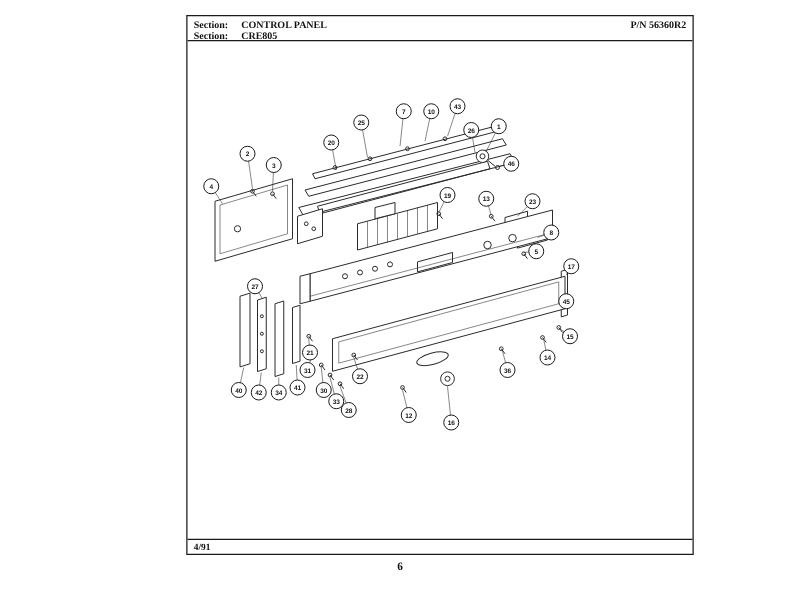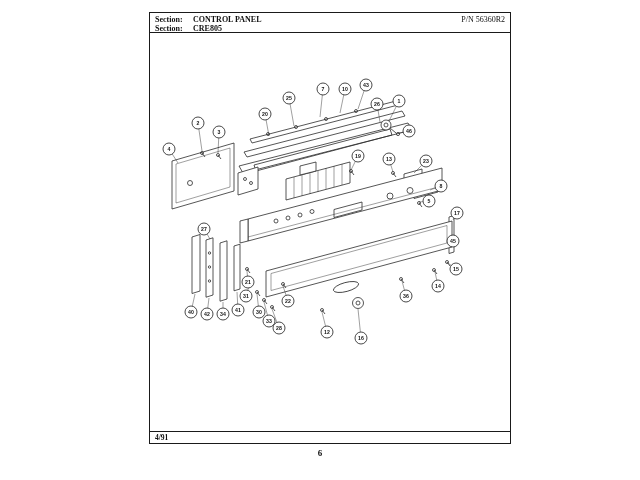--- a/index.html
+++ b/index.html
@@ -1,28 +1,28 @@
 <!DOCTYPE html>
 <html><head>
 <meta charset="utf-8">
 <style>
   * { margin:0; padding:0; box-sizing:border-box; }
   html,body { width:640px; height:480px; background:#ffffff; overflow:hidden;
               font-family:"Liberation Serif", serif; color:#111; }
   .canvas { position:relative; width:640px; height:480px; background:#fff; }
 
-  .page { position:absolute; left:149px; top:12px; width:362px; height:432px;
+  .page { position:absolute; left:149px; top:12px; width:406px; height:432px;
           background:#fff; border:1px solid #1a1a1a; }
 
   .header { position:absolute; top:0; left:0; right:0; height:20px;
             border-bottom:1px solid #1a1a1a; padding:2px 5px 0 5px; }
   .hrow { display:flex; font-size:8px; font-weight:bold; line-height:9px; }
   .lbl { width:38px; }
   .val { }
-  .pn  { position:absolute; right:5px; top:2px; font-size:8px; font-weight:normal; }
+  .pn  { position:absolute; right:5px; top:2px; font-size:8px; font-weight:bold; }
 
   .drawing { position:absolute; left:0; top:20px; width:340px; height:398px; }
   .drawing svg { display:block; }
 
   .footer { position:absolute; left:0; right:0; bottom:0; height:12px;
             border-top:1px solid #1a1a1a; font-size:7.5px; font-weight:bold;
             padding:1px 0 0 5px; }
 
   .page-num { position:absolute; left:0; top:448px; width:640px;
               text-align:center; font-size:9px; font-weight:bold; }

